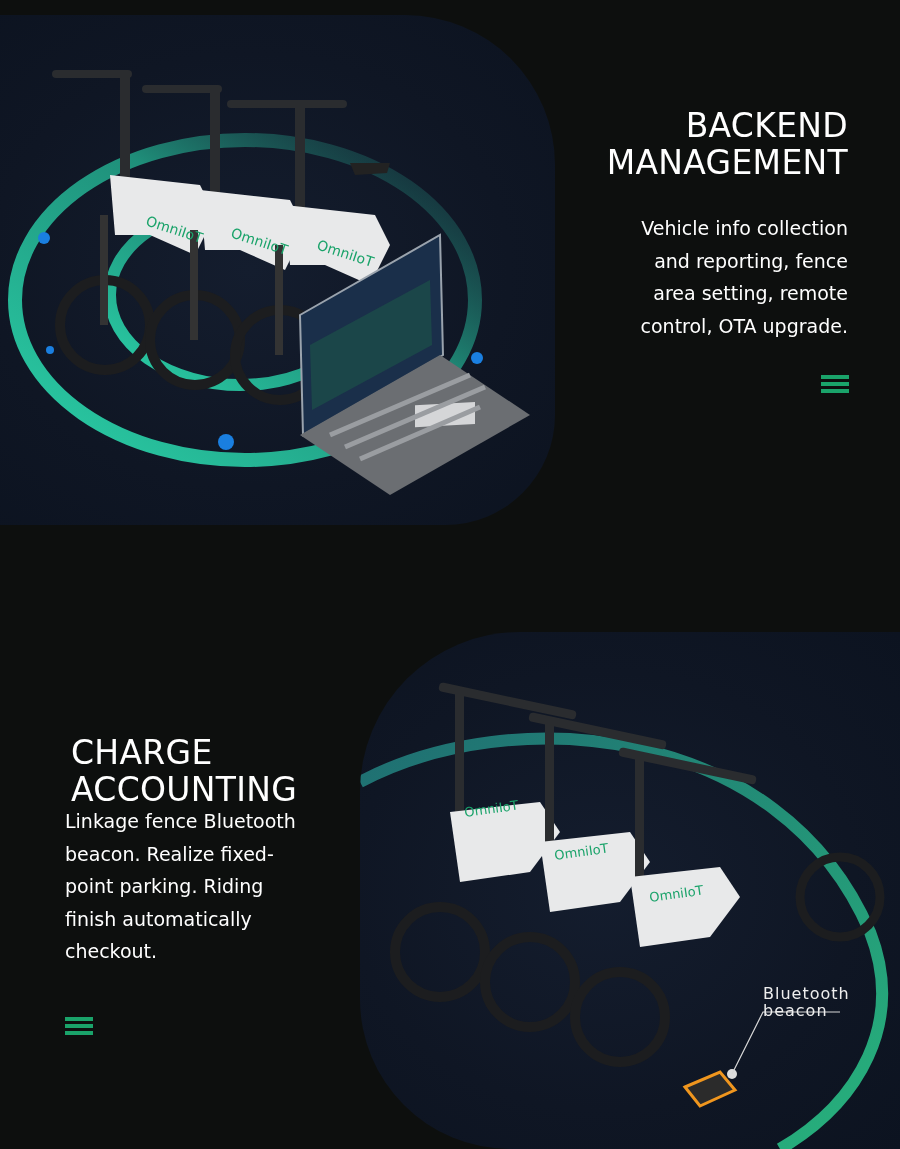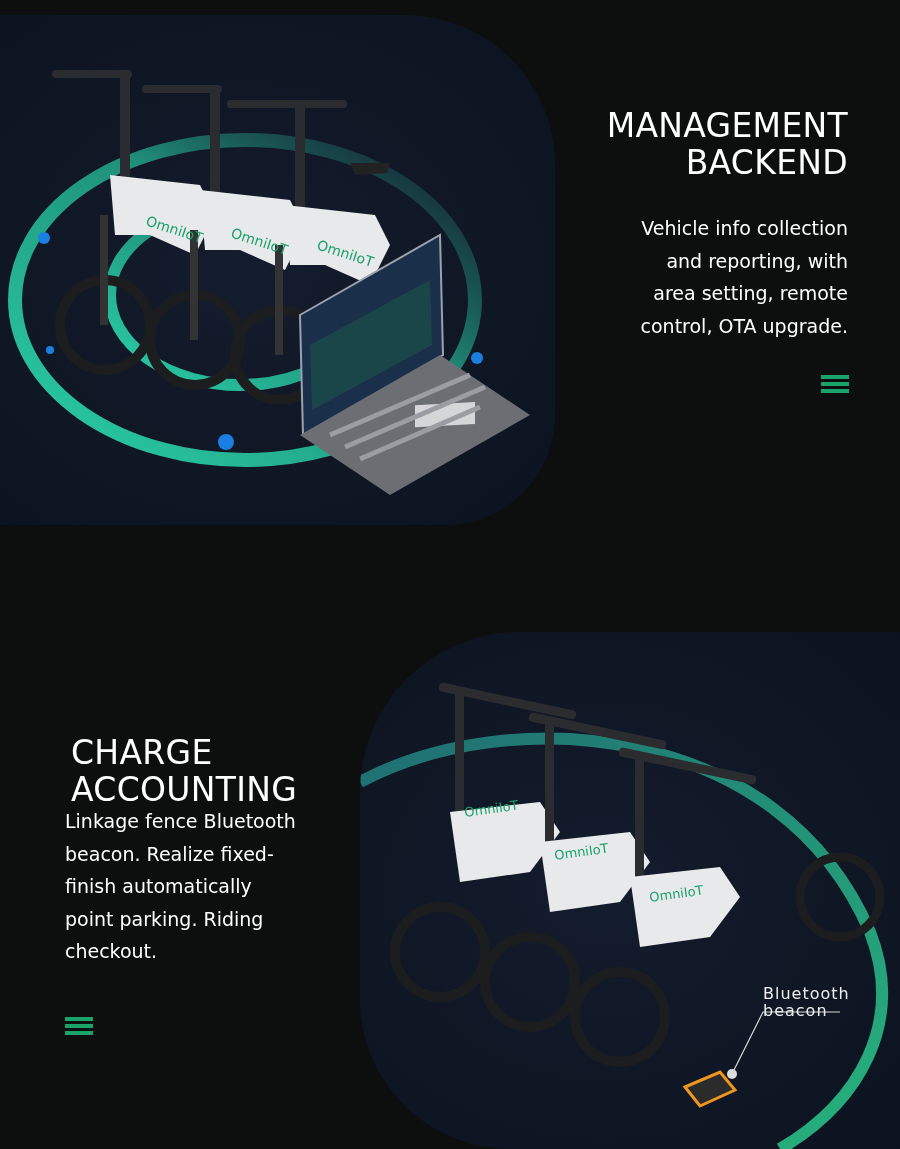--- a/index.html
+++ b/index.html
@@ -74,26 +74,26 @@
       <rect x="415" y="412" width="60" height="22" fill="#d5d6d8" transform="skewY(-3)"></rect>
       <path d="M330 420 L470 360" stroke="#9a9da1" stroke-width="5"></path>
       <path d="M345 432 L485 372" stroke="#9a9da1" stroke-width="5"></path>
       <path d="M360 444 L480 392" stroke="#9a9da1" stroke-width="5"></path>
     </g>
   </svg>
 </div>
 
 <div id="s1">
   <div class="heading">
+    <div>BACKEND</div>
     <div>MANAGEMENT</div>
-    <div>BACKEND</div>
   </div>
   <div class="body-text">
     <div>Vehicle info collection</div>
-    <div>and reporting, with</div>
+    <div>and reporting, fence</div>
     <div>area setting, remote</div>
     <div>control, OTA upgrade.</div>
   </div>
   <div class="menu-icon" id="menu1">
     <span></span>
       <span></span>
       <span></span>
   </div>
 </div>
 
@@ -144,22 +144,22 @@
 </div>
 
 <div id="s2">
   <div class="heading">
     <div>CHARGE</div>
     <div>ACCOUNTING</div>
   </div>
   <div class="body-text">
     <div>Linkage fence Bluetooth</div>
     <div>beacon. Realize fixed-</div>
+    <div>point parking. Riding</div>
     <div>finish automatically</div>
-    <div>point parking. Riding</div>
     <div>checkout.</div>
   </div>
   <div class="menu-icon" id="menu2">
     <span></span>
       <span></span>
       <span></span>
   </div>
 </div>
 
 </body></html>

